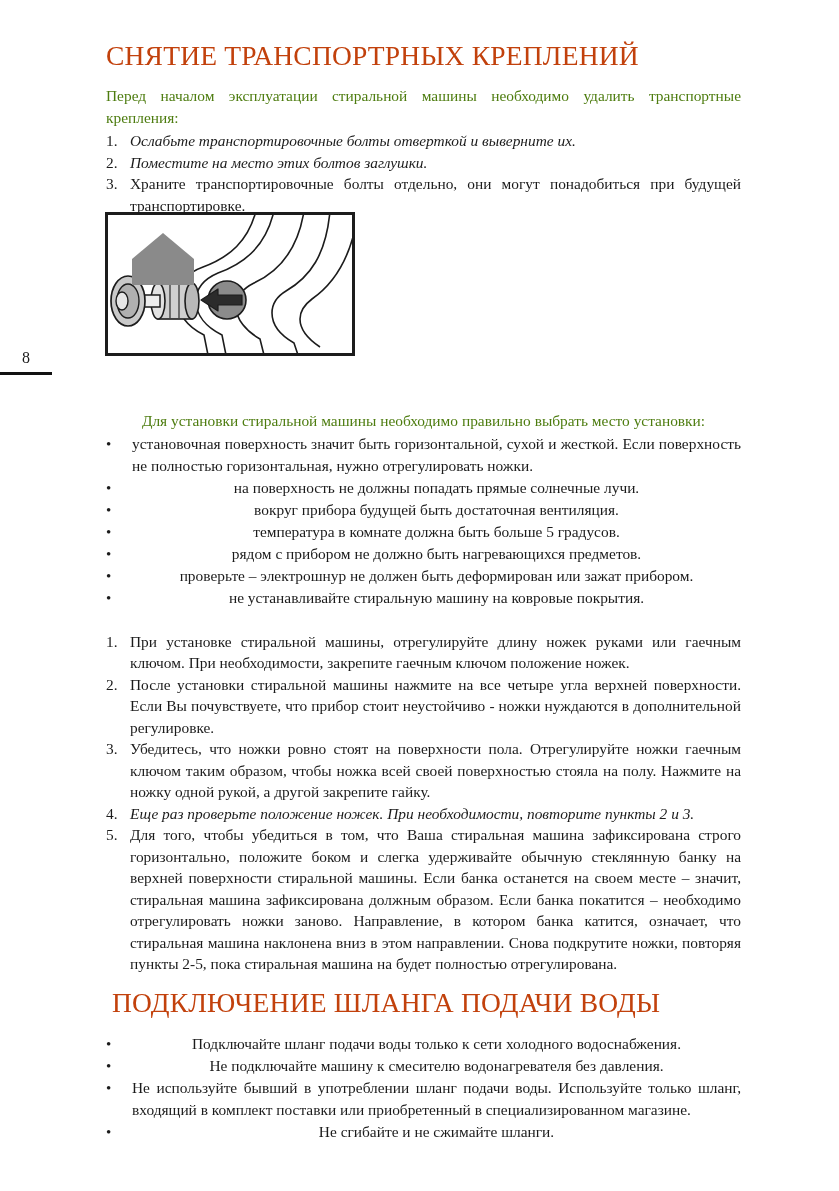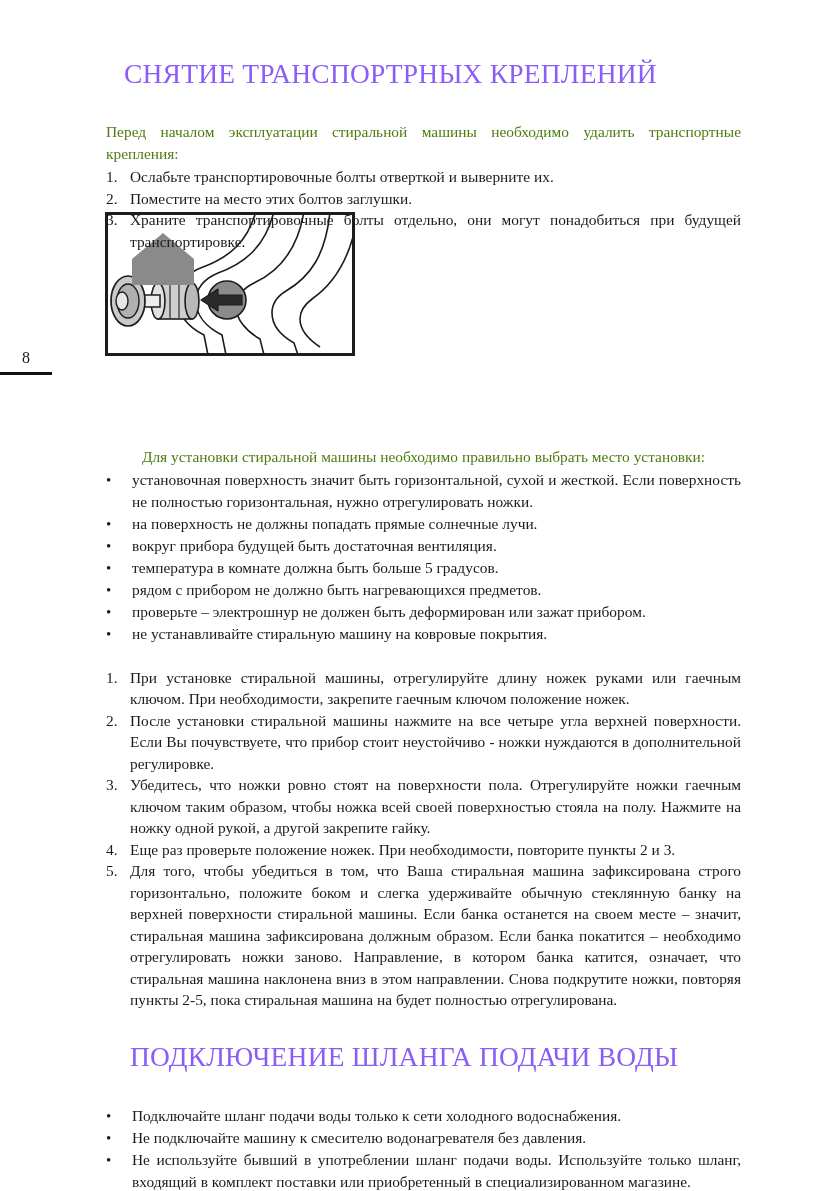--- a/index.html
+++ b/index.html
@@ -47,22 +47,22 @@
     top: 0;
     width: 635px;
   }
 
   h1.section-heading {
     font-family: "Liberation Serif", "DejaVu Serif", serif;
     font-weight: normal;
     font-size: 27.5px;
     line-height: 32px;
     letter-spacing: 0.2px;
-    margin: 18px;
-    color: #8b5cf6;
+    margin: 0;
+    color: #c2410c;
     white-space: nowrap;
   }
   h1.section-heading.indent-1 { padding-left: 6px; }
 
   p.body-text {
     margin: 0;
     font-size: 15.4px;
     line-height: 21.5px;
     text-align: justify;
     color: #4d7c0f;
@@ -77,21 +77,21 @@
   }
   .numbered-item .num {
     flex: 0 0 auto;
     width: 24px;
     text-align: left;
   }
   .numbered-item .txt {
     flex: 1 1 auto;
     text-align: justify;
   }
-  .numbered-item .txt.nojust { text-align: left; }
+  .numbered-item .txt.nojust { text-align: left; font-style: italic; }
 
   ul.bullets {
     list-style: none;
     margin: 0;
     padding: 0;
   }
   ul.bullets li {
     display: flex;
     font-size: 15.4px;
     line-height: 22px;
@@ -102,21 +102,21 @@
     flex: 0 0 auto;
     width: 26px;
     text-align: left;
     font-size: 15px;
     line-height: 22px;
   }
   ul.bullets li .bullet-text {
     flex: 1 1 auto;
     text-align: justify;
   }
-  ul.bullets li .bullet-text.nojust { text-align: left; }
+  ul.bullets li .bullet-text.nojust { text-align: center; }
 
   
   .figure-box {
     position: absolute;
     left: 105px;
     top: 212px;
     width: 250px;
     height: 144px;
     border: 3px solid #1c1c1c;
     background: #ffffff;

